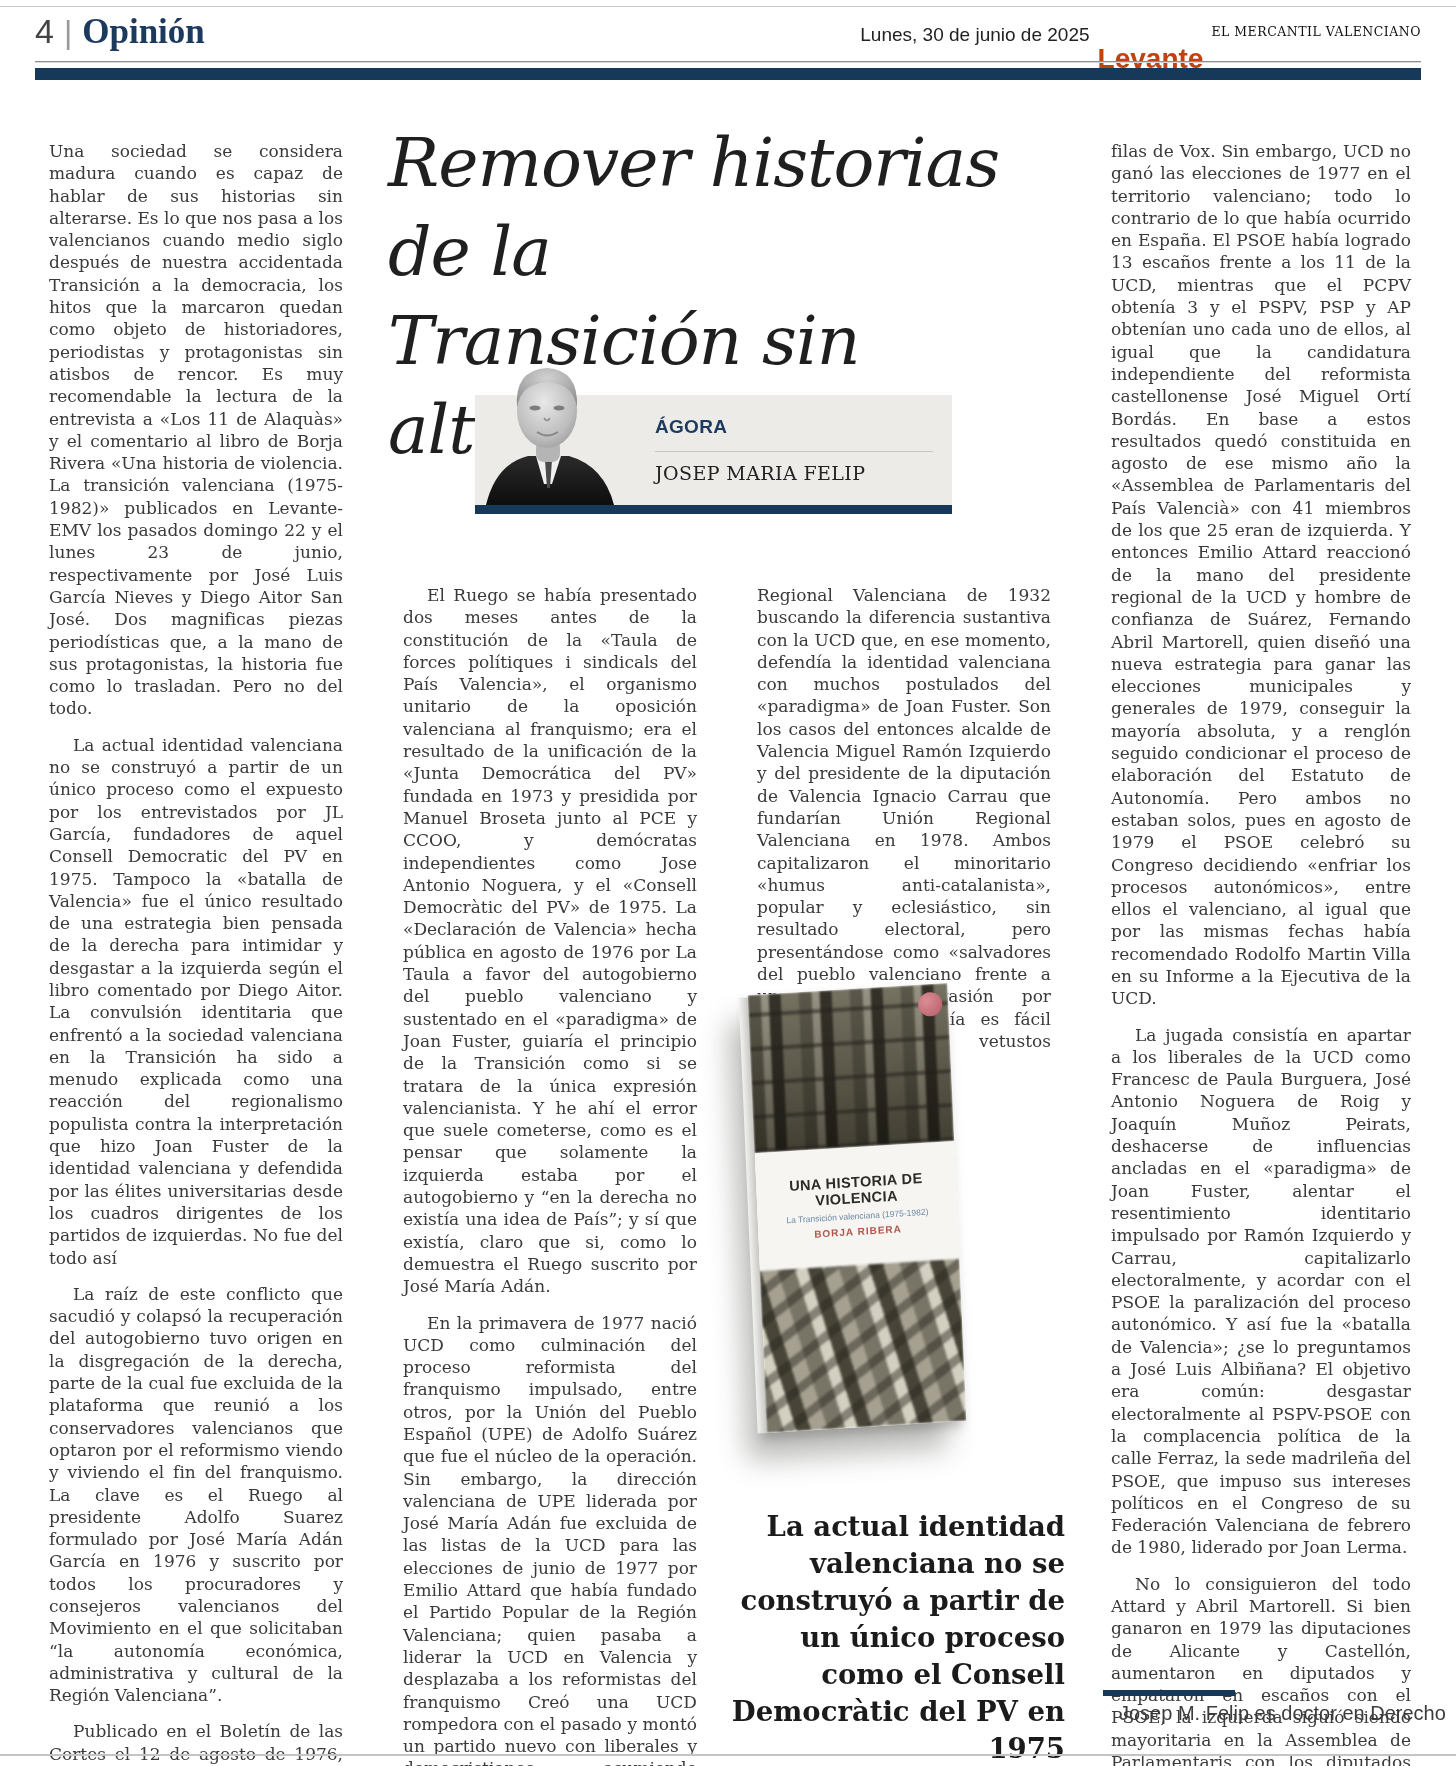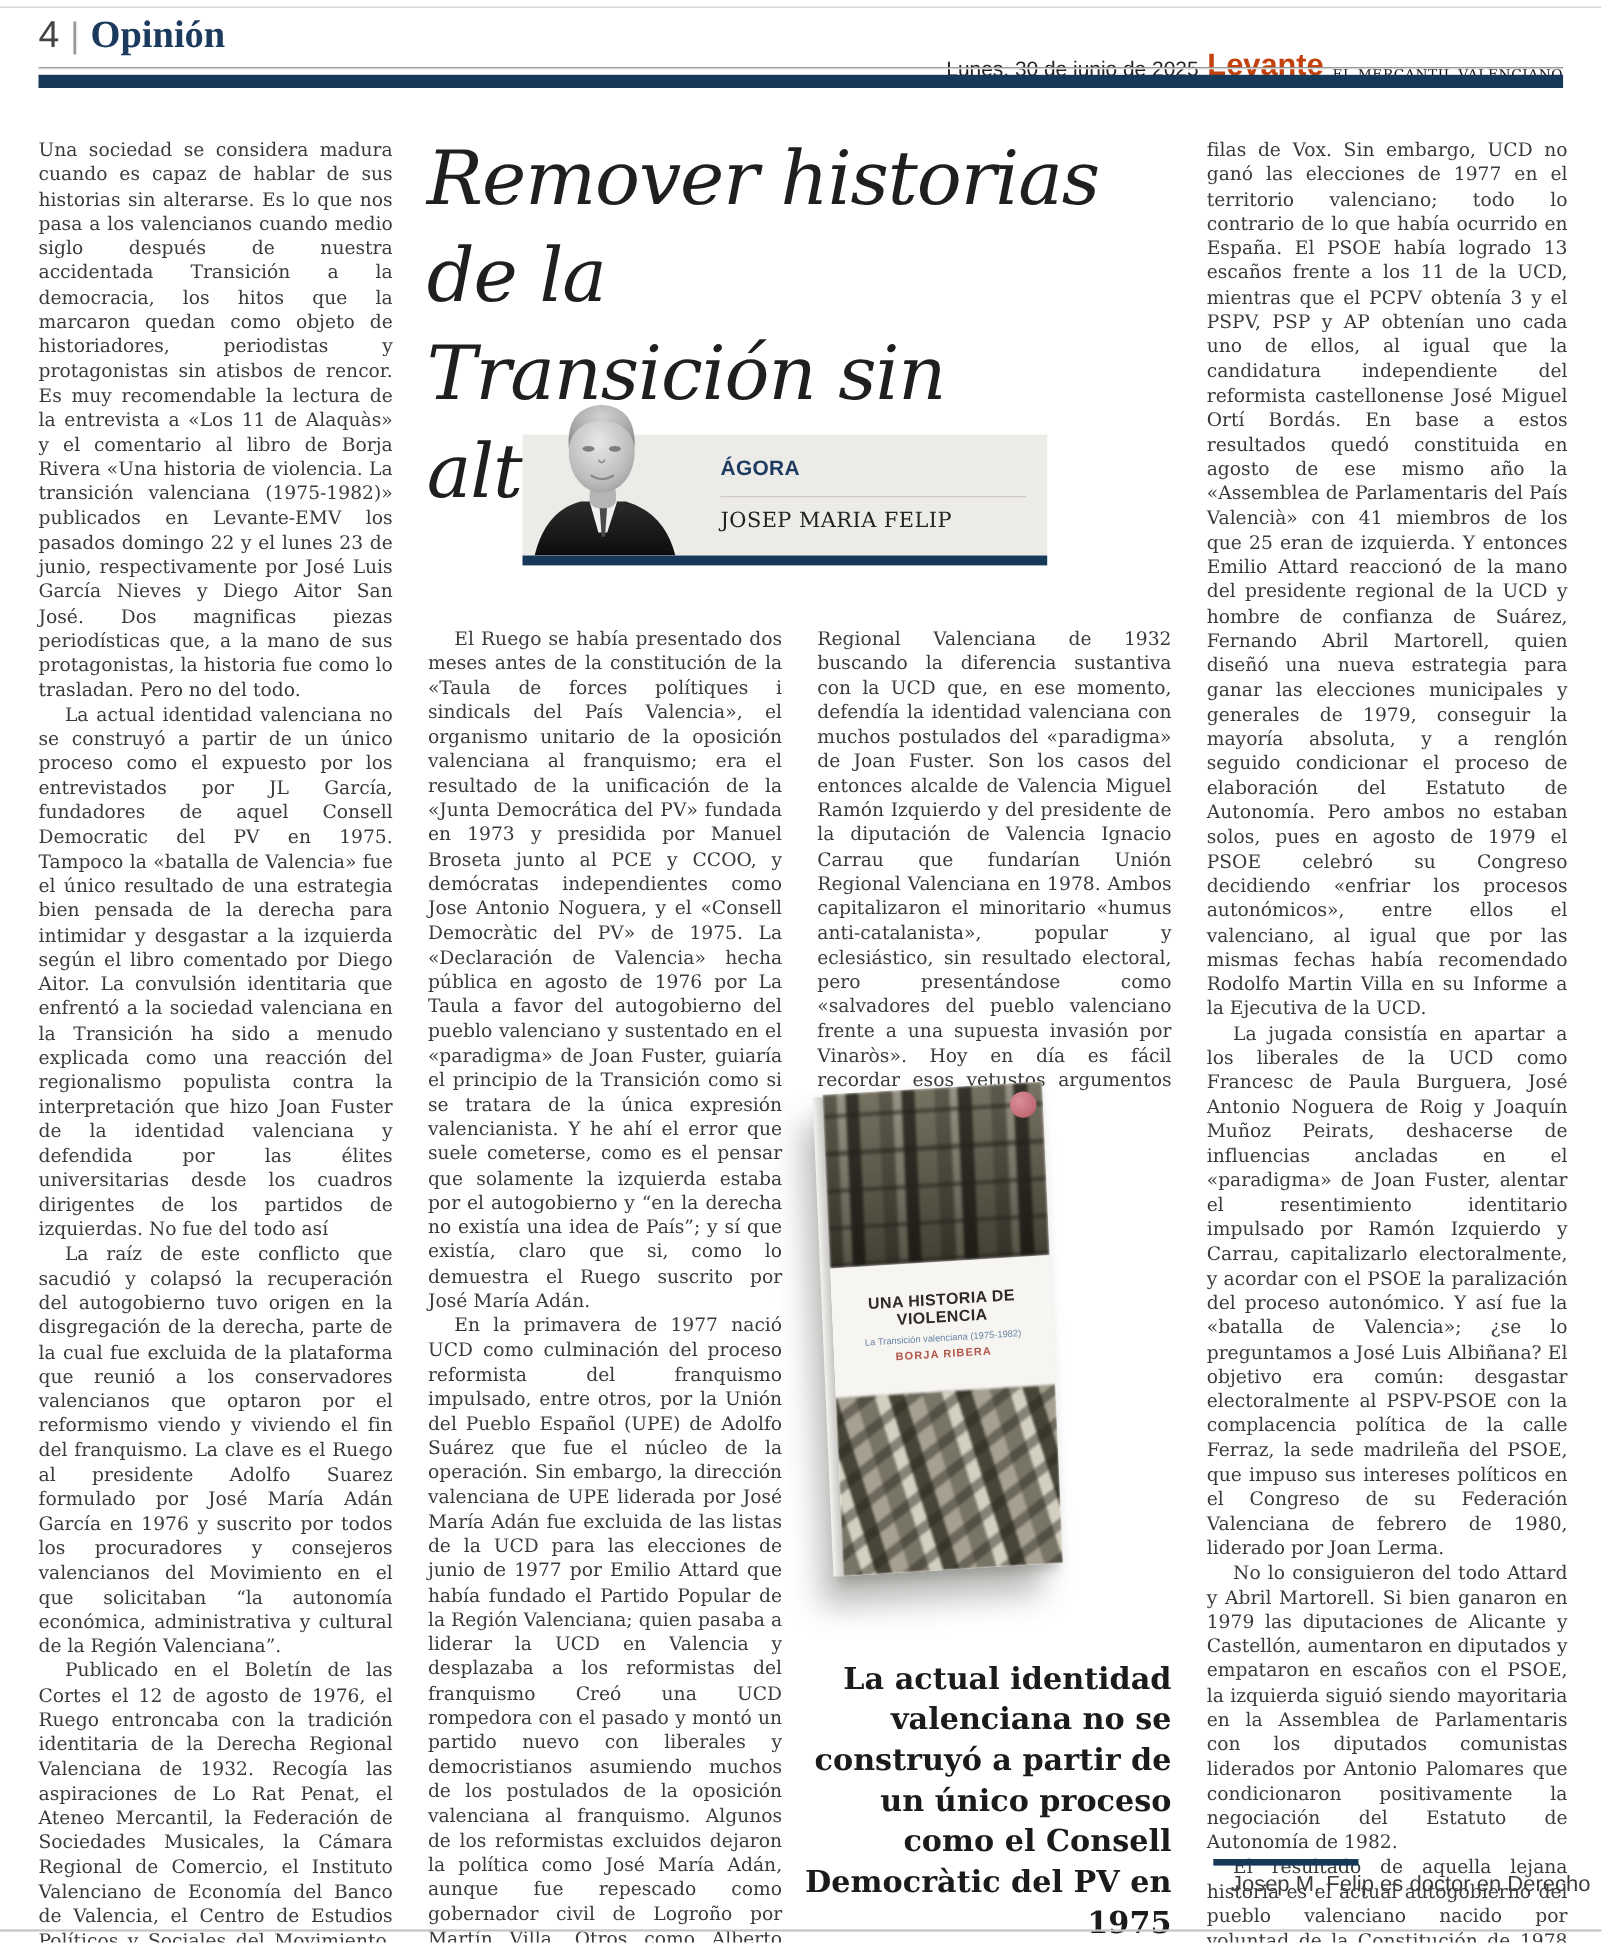--- a/index.html
+++ b/index.html
@@ -8,41 +8,41 @@
     font-family:"DejaVu Serif", serif;color:#3a3a3a;overflow:hidden;
   }
   .abs{position:absolute;}
   
   .hairline-top{left:0;top:6px;width:1456px;height:1px;background:#c9c9c9;}
   .header-left{left:35px;top:12px;display:flex;align-items:baseline;gap:10px;
     font-family:"Liberation Sans", sans-serif;}
   .page-num{font-size:34px;color:#444;font-weight:400;}
   .page-sep{font-size:32px;color:#9a9a9a;font-weight:300;}
   .section-name{font-size:35px;font-weight:bold;color:#1b3a5e;font-family:Liberation Serif, serif;}
-  .header-right{right:35px;top:24px;display:flex;align-items:flex-end;gap:8px;white-space:nowrap;}
+  .header-right{right:35px;top:24px;display:flex;align-items:flex-start;gap:8px;white-space:nowrap;}
   .date-text{font-family:"Liberation Sans", sans-serif;font-size:19px;color:#222;}
   .brand{font-family:"Liberation Sans", sans-serif;font-weight:bold;font-size:28px;color:#c2410c;margin-top:19px;}
   .brand-suffix{font-family:"DejaVu Serif", serif;font-size:12.5px;letter-spacing:.5px;color:#111;}
   .rule-double{left:35px;top:61px;width:1386px;height:2px;
     background:linear-gradient(#8f8f8f 0 1px,#d8d8d8 1px 2px);}
   .navy-bar{left:35px;top:68px;width:1386px;height:12px;background:#16395a;}
   
   .headline{left:388px;top:118px;width:700px;font-style:italic;font-weight:500;
     font-size:68px;line-height:89px;color:#1f1f1f;letter-spacing:-1px;}
   
   .byline-box{left:475px;top:395px;width:477px;height:110px;background:#edebe8;}
   .kicker{left:655px;top:416px;font-family:"Liberation Sans", sans-serif;
     font-weight:bold;font-size:19px;color:#1b3a5e;letter-spacing:.3px;}
   .kicker-rule{left:655px;top:451px;width:278px;height:1px;background:#c9c6c1;}
   .author-name{left:655px;top:462px;font-size:19px;color:#222;letter-spacing:.4px;}
   .byline-bottom-bar{left:475px;top:505px;width:477px;height:9px;background:#16395a;}
   .portrait{left:466px;top:356px;width:165px;height:149px;}
   
   .bodycol{font-size:17px;line-height:22.3px;color:#3a3a3a;text-align:justify;}
-  .bodycol p{margin:0;}
+  .bodycol p{margin:14px;}
   .bodycol p.ind{text-indent:24px;}
   .col1{left:35px;top:126px;width:322px;}
   .col2{left:389px;top:570px;width:322px;}
   .col3{left:743px;top:570px;width:322px;}
   .col4{left:1097px;top:126px;width:328px;}
   
   .book-wrap{left:743px;top:975px;width:235px;height:500px;}
   .book{position:absolute;left:14px;top:14px;width:200px;height:438px;
     transform:rotate(-2.5deg) skewY(-1deg);
     box-shadow:-20px 26px 28px rgba(60,60,55,.35), -4px 6px 10px rgba(60,60,55,.25);

